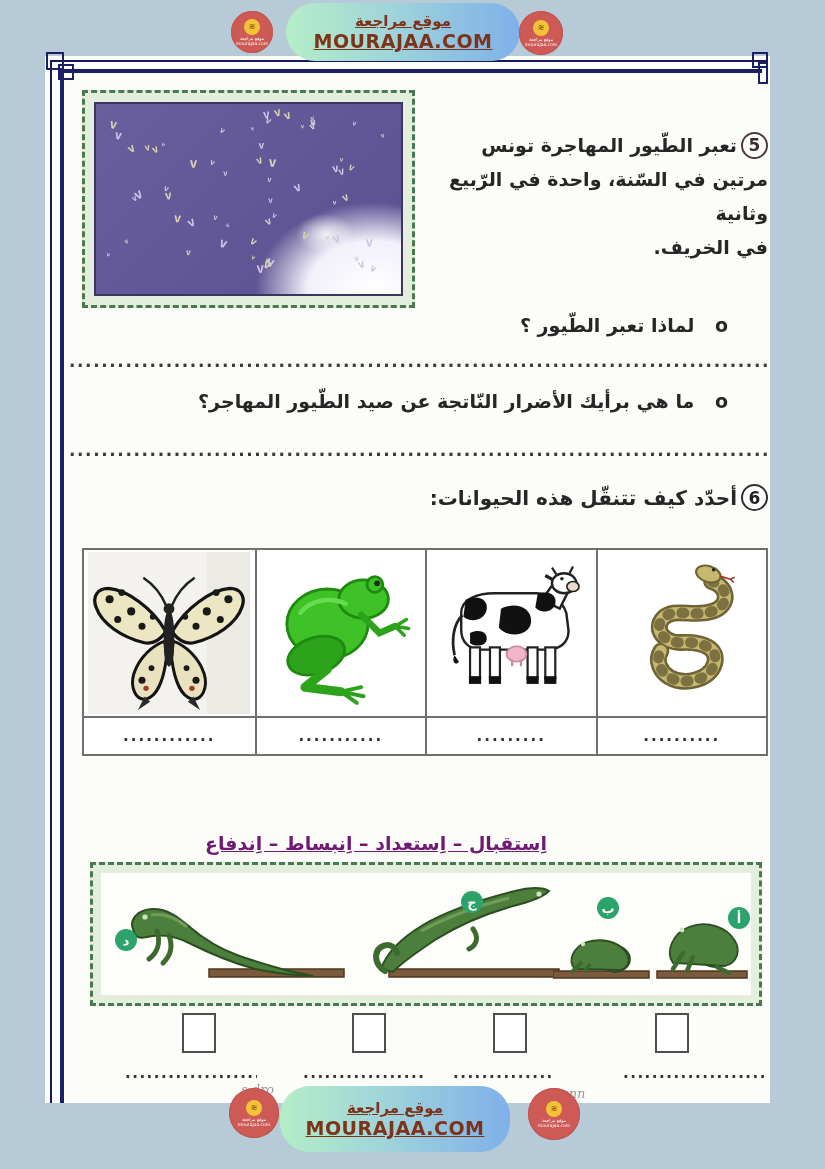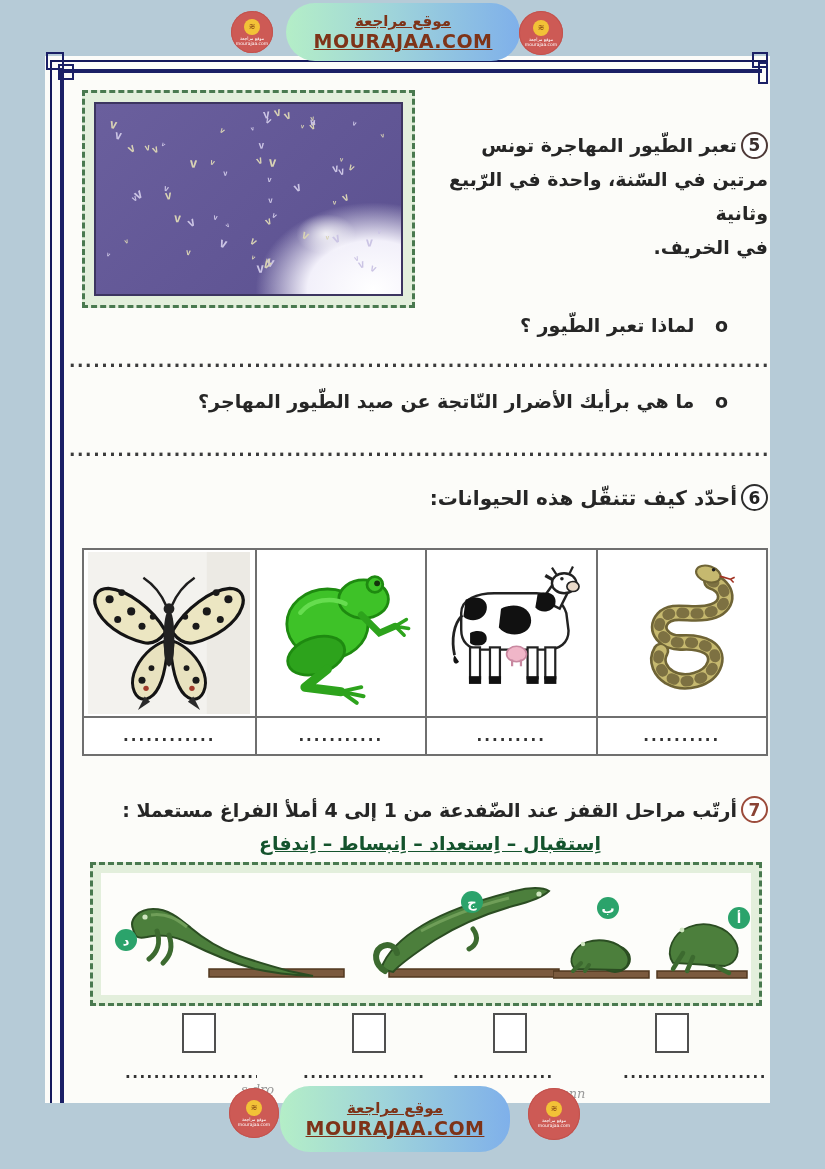--- a/index.html
+++ b/index.html
@@ -62,22 +62,22 @@
     border: 2px solid #6f6f6f; display: grid; grid-template-columns: repeat(4, 1fr); grid-template-rows: 166px 38px;
     background: #fff; }
   .acell { border-left: 2px solid #6f6f6f; display: flex; align-items: center; justify-content: center; overflow: hidden; }
   .acell:first-child { border-left: none; }
   .lcell { border-left: 2px solid #6f6f6f; border-top: 2px solid #6f6f6f; display: flex; align-items: center; justify-content: center;
     font-size: 15px; font-weight: bold; letter-spacing: 2px; color: #333; }
   .lcell.first { border-left: none; }
 
   
   .q7-line1 { position: absolute; right: 2px; top: 740px; font-size: 19px; }
-  .q7-line2 { position: absolute; left: 160px; width: 450px; top: 776px; font-size: 19px; direction: rtl; text-align: center;
-    color: #14532d; font-weight: 700; text-decoration: underline; }
+  .q7-line2 { position: absolute; left: 160px; width: 450px; top: 776px; font-size: 19px; direction: rtl; text-align: left;
+    color: #701a75; font-weight: 700; text-decoration: underline; }
   .fj-frame { position: absolute; left: 45px; top: 806px; width: 672px; height: 144px;
     background: #e3efdc; border: 3px dashed #49794f; padding: 8px; }
   .fj-inner { position: relative; width: 100%; height: 100%; background: #fdfdfa; }
   .stage { position: absolute; }
   .stage-circle { position: absolute; width: 22px; height: 22px; border-radius: 50%; background: #2ba36b;
     color: #ffffff; font-size: 13px; font-weight: bold; display: flex; align-items: center; justify-content: center;
     direction: rtl; z-index: 2; }
 
   
   .cb { position: absolute; top: 957px; width: 34px; height: 40px; border: 2.5px solid #4f4f4f; background: #fff; }
@@ -298,24 +298,20 @@
           <path d="M96,21 L106,24 M106,24 L110,22 M106,24 L109,27" stroke="#a23222" stroke-width="1.5" fill="none"></path>
         </svg>
       </div>
 
       <div class="lcell first">............</div>
       <div class="lcell">...........</div>
       <div class="lcell">.........</div>
       <div class="lcell">..........</div>
     </div>
 
-    <div class="q7-line1 ar qline" style="flex-direction:row-reverse;">
-      <span>أرتّب مراحل القفز عند الضّفدعة من 1 إلى 4 أملأ الفراغ مستعملا :</span>
-      <span class="qnum n7">7</span>
-    </div>
     <div class="q7-line2">اِستقبال – اِستعداد – اِنبساط – اِندفاع</div>
 
     <div class="fj-frame">
       <div class="fj-inner">
 
         <div class="stage" style="left:10px; bottom:16px; width:235px; height:86px;">
           <div class="stage-circle" style="left:4px; top:36px;">د</div>
           <svg width="235" height="86" viewBox="0 0 235 86">
             <rect x="98" y="76" width="135" height="8" fill="#7b5a3e" stroke="#52381f" stroke-width="1.5"></rect>
             <path d="M22,36 C18,26 28,16 42,16 C58,16 68,25 80,35 C94,47 110,56 126,62 C142,68 160,73 178,78 L202,83 C182,82 162,80 144,76 C122,70 98,60 78,50 C62,42 46,41 36,44 C26,46 24,44 22,36 Z" fill="#4c7f3c" stroke="#2b4d22" stroke-width="2"></path>

